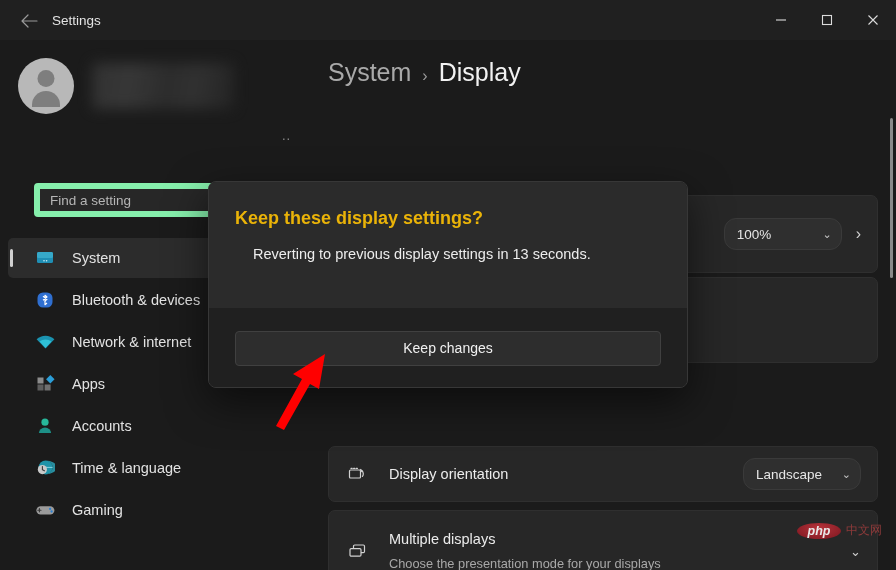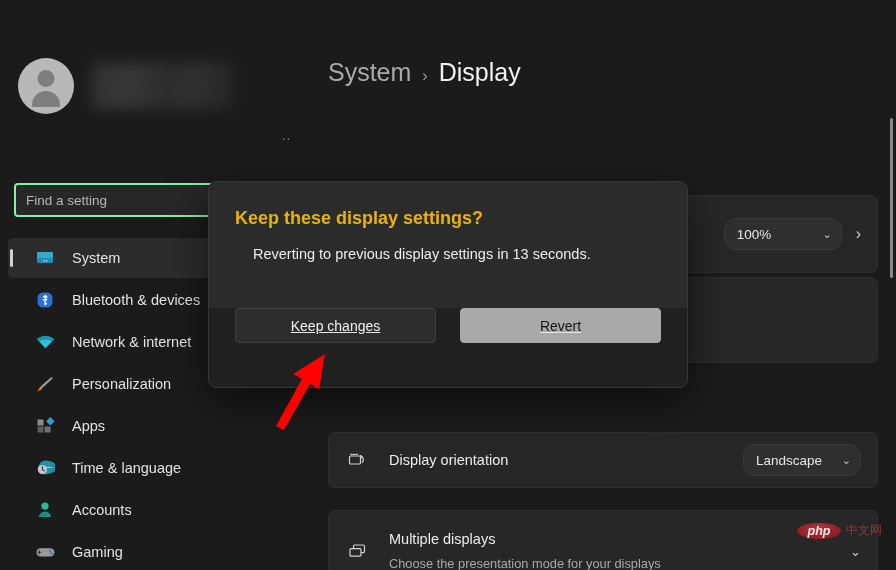--- a/index.html
+++ b/index.html
@@ -36,22 +36,22 @@
   .avatar::after { content:""; position:absolute; left:50%; top:33px; transform:translateX(-50%);
     width:28px; height:16px; border-radius:14px 14px 0 0; background:#7e7e7e; }
   .name-blur {
     margin-left:18px; width:142px; height:46px; position:relative;
     background:linear-gradient(100deg,#343434 0%,#3a3a3a 28%,#2e2e2e 52%,#333 72%,#252525 100%);
     filter:blur(7px); border-radius:4px; opacity:.92;
   }
   .name-dots { position:absolute; left:282px; top:88px; color:#8c8c8c; font-size:13px; letter-spacing:1px; }
 
   .searchbox {
-    position:absolute; left:14px; top:143px; width:279px; height:34px;
-    background:#272727; border:2px solid #86efac; border-radius:4px;
+    position:absolute; left:34px; top:143px; width:279px; height:34px;
+    background:#272727; border:6px solid #86efac; border-radius:4px;
     display:flex; align-items:center; padding:0 10px;
   }
   .searchbox input {
     flex:1; background:transparent; border:none; outline:none;
     color:#cfcfcf; font-family:"Liberation Sans", sans-serif; font-size:13.5px;
   }
   .searchbox input::placeholder { color:#b6b6b6; }
   .search-icon { color:#c9c9c9; display:flex; align-items:center; }
 
   .navlist { position:absolute; left:8px; top:198px; width:296px; }
@@ -75,21 +75,21 @@
   .crumb-cur { font-size:25px; color:#f2f2f2; }
 
   .section-h { position:absolute; left:18px; top:145px; font-size:10px; font-weight:bold; color:#e8e8e8; }
 
   .card {
     position:absolute; left:18px; width:550px; background:#272727;
     border:1px solid #2f2f2f; border-radius:7px;
   }
   .card.c1 { top:155px; height:78px; }
   .card.c2 { top:237px; height:86px; }
-  .card.c3 { top:392px; height:56px; border-radius:7px; }
+  .card.c3 { top:406px; height:56px; border-radius:7px; }
   .card.c4 { top:470px; height:82px; }
 
   .row { position:absolute; left:0; top:0; width:100%; height:100%; display:flex; align-items:center; padding:0 16px; }
   .row-ico { width:26px; margin-right:18px; display:flex; align-items:center; justify-content:center; color:#d2d2d2; flex:0 0 auto; }
   .row-txt { flex:1; min-width:0; }
   .row-title { font-size:14.5px; color:#ececec; white-space:nowrap; }
   .row-sub { font-size:12.8px; color:#a8a8a8; margin-top:9px; white-space:nowrap; }
 
   .dd {
     height:32px; min-width:118px; background:#2f2f2f; border:1px solid #3a3a3a;
@@ -102,21 +102,21 @@
 
   .scrollbar { position:absolute; right:3px; top:78px; width:3px; height:160px; background:#8a8a8a; border-radius:2px; }
   .dialog {
     position:absolute; left:208px; top:181px; width:480px; height:207px;
     background:#202020; border:1px solid #373737; border-radius:8px;
     box-shadow:0 14px 40px rgba(0,0,0,.55); overflow:hidden;
   }
   .dlg-body { padding:26px 26px 0 26px; background:#2b2b2b; height:126px; }
   .dlg-title { font-size:18px; font-weight:bold; color:#eab308; }
   .dlg-msg { font-size:14.5px; color:#ededed; margin-top:17px;margin-left:18px; }
-  .dlg-foot { height:80px; background:#202020; display:flex; align-items:flex-start; padding:0 26px; gap:24px;text-decoration:underline; }
+  .dlg-foot { height:80px; background:#202020; display:flex; align-items:center; padding:0 26px; gap:24px; }
   .btn {
     height:35px; border-radius:4px; font-size:14px;
     display:flex; align-items:center; justify-content:center; flex:1;
   }
   .btn-secondary { background:#2d2d2d; border:1px solid #404040; color:#f0f0f0; }
   .btn-accent { background:#a9a9a9; border:1px solid #a9a9a9; color:#151515; }
 
   .arrow { position:absolute; left:262px; top:352px; }
 
   
@@ -127,20 +127,45 @@
     display:flex; align-items:center; justify-content:center;
     font-style:italic; font-weight:bold; font-size:12.5px; color:#e9e9e9;
   }
   .wm-cn { margin-left:5px; font-size:12px; color:#8e3a3a; letter-spacing:0px; }
 </style>
 </head>
 <body>
 
 <div class="window">
 
+  <div class="titlebar">
+    <div class="back-btn">
+      <svg width="17" height="14" viewBox="0 0 17 14" fill="none">
+        <path d="M7 1 L1 7 L7 13 M1 7 H16" stroke="#9a9a9a" stroke-width="1.2" stroke-linecap="round" stroke-linejoin="round"></path>
+      </svg>
+    </div>
+    <div class="app-title">Settings</div>
+    <div class="wctrls">
+      <div class="wc">
+        <svg width="12" height="12" viewBox="0 0 12 12">
+          <path d="M1 6 H11" stroke="#dcdcdc" stroke-width="1.1"></path>
+        </svg>
+      </div>
+      <div class="wc">
+        <svg width="12" height="12" viewBox="0 0 12 12">
+          <rect x="1.5" y="1.5" width="9" height="9" stroke="#dcdcdc" stroke-width="1.1" fill="none"></rect>
+        </svg>
+      </div>
+      <div class="wc">
+        <svg width="12" height="12" viewBox="0 0 12 12">
+          <path d="M1.5 1.5 L10.5 10.5 M10.5 1.5 L1.5 10.5" stroke="#dcdcdc" stroke-width="1.1"></path>
+        </svg>
+      </div>
+    </div>
+  </div>
 
   <div class="sidebar">
 
     <div class="profile">
       <div class="avatar"></div>
       <div class="name-blur"></div>
     </div>
     <div class="name-dots">..</div>
 
     <div class="searchbox">
@@ -181,64 +206,54 @@
       <div class="navitem">
         <span class="nav-ico">
           <svg width="21" height="20" viewBox="0 0 21 20">
             <path d="M1.6 7.2 A13 13 0 0 1 19.4 7.2 L10.5 16.6 Z" fill="#1b93b0"></path>
             <path d="M4.6 9.6 A9 9 0 0 1 16.4 9.6 L10.5 16 Z" fill="#2fc0d6"></path>
           </svg>
         </span>
         <span class="nav-label">Network &amp; internet</span>
       </div>
 
-      <div class="navitem">
-        <span class="nav-ico">
-          <svg width="20" height="20" viewBox="0 0 20 20">
-            <path d="M16.6 3 L17.8 4.2 L8.2 13.2 L6.6 11.6 Z" fill="#9aa3ad"></path>
-            <path d="M6.6 11.6 L8.2 13.2 L5.2 16.6 L3.6 15 Z" fill="#e8852e"></path>
-            <path d="M3.6 15 L5.2 16.6 L2.2 17.6 Z" fill="#c8641c"></path>
-          </svg>
-        </span>
-        <span class="nav-label">Personalization</span>
-      </div>
 
       <div class="navitem">
         <span class="nav-ico">
           <svg width="20" height="20" viewBox="0 0 20 20">
             <rect x="2.5" y="3.5" width="6" height="6" fill="#8c8c8c"></rect>
             <rect x="2.5" y="10.5" width="6" height="6" fill="#5e5e5e"></rect>
             <rect x="9.6" y="10.5" width="6" height="6" fill="#707070"></rect>
             <rect x="12.3" y="2.2" width="6" height="6" transform="rotate(45 15.3 5.2)" fill="#2b9ed8"></rect>
           </svg>
         </span>
         <span class="nav-label">Apps</span>
+      </div>
+
+      <div class="navitem">
+        <span class="nav-ico">
+          <svg width="20" height="20" viewBox="0 0 20 20">
+            <circle cx="10" cy="6.2" r="3.6" fill="#27b79a"></circle>
+            <path d="M3.9 17 A6.1 5.4 0 0 1 16.1 17 Z" fill="#1d8f86"></path>
+          </svg>
+        </span>
+        <span class="nav-label">Accounts</span>
       </div>
 
       <div class="navitem">
         <span class="nav-ico">
           <svg width="20" height="20" viewBox="0 0 20 20">
             <circle cx="10.6" cy="9.4" r="7" fill="#1f93a8"></circle>
             <path d="M10.6 2.4 A7 7 0 0 1 10.6 16.4 A11 7 0 0 0 10.6 2.4" fill="#2fb6cc" opacity=".75"></path>
             <path d="M3.6 9.4 H17.6" stroke="#9fe3ee" stroke-width=".8"></path>
             <circle cx="7.4" cy="11.6" r="4.6" fill="#c8c8c8"></circle>
             <path d="M7.4 8.6 V11.6 L9.4 12.8" stroke="#3a3a3a" stroke-width="1.1" fill="none" stroke-linecap="round"></path>
           </svg>
         </span>
         <span class="nav-label">Time &amp; language</span>
-      </div>
-
-      <div class="navitem">
-        <span class="nav-ico">
-          <svg width="20" height="20" viewBox="0 0 20 20">
-            <circle cx="10" cy="6.2" r="3.6" fill="#27b79a"></circle>
-            <path d="M3.9 17 A6.1 5.4 0 0 1 16.1 17 Z" fill="#1d8f86"></path>
-          </svg>
-        </span>
-        <span class="nav-label">Accounts</span>
       </div>
 
       <div class="navitem">
         <span class="nav-ico">
           <svg width="21" height="20" viewBox="0 0 21 20">
             <rect x="1.4" y="6.2" width="18" height="8.4" rx="4.2" fill="#9b9b9b"></rect>
             <path d="M4.4 8.6 V11.8 M2.8 10.2 H6" stroke="#3b3b3b" stroke-width="1.15" stroke-linecap="round"></path>
             <circle cx="15.1" cy="8.9" r="1.15" fill="#2b7fd0"></circle>
             <circle cx="16.6" cy="11.5" r="1.15" fill="#2b7fd0"></circle>
           </svg>
@@ -319,21 +334,20 @@
     <div class="scrollbar"></div>
   </div>
 
   <div class="dialog">
     <div class="dlg-body">
       <div class="dlg-title">Keep these display settings?</div>
       <div class="dlg-msg">Reverting to previous display settings in 13 seconds.</div>
     </div>
     <div class="dlg-foot">
       <div class="btn btn-secondary">Keep changes</div>
-      <div class="btn btn-accent">Revert</div>
     </div>
   </div>
 
   <div class="arrow">
     <svg width="80" height="80" viewBox="0 0 80 80">
       <path d="M63 2 L31 22 L40 27 L14 74 L22 78 L48 32 L57 37 Z" fill="#FF0000"></path>
     </svg>
   </div>
 
   <div class="wm">

